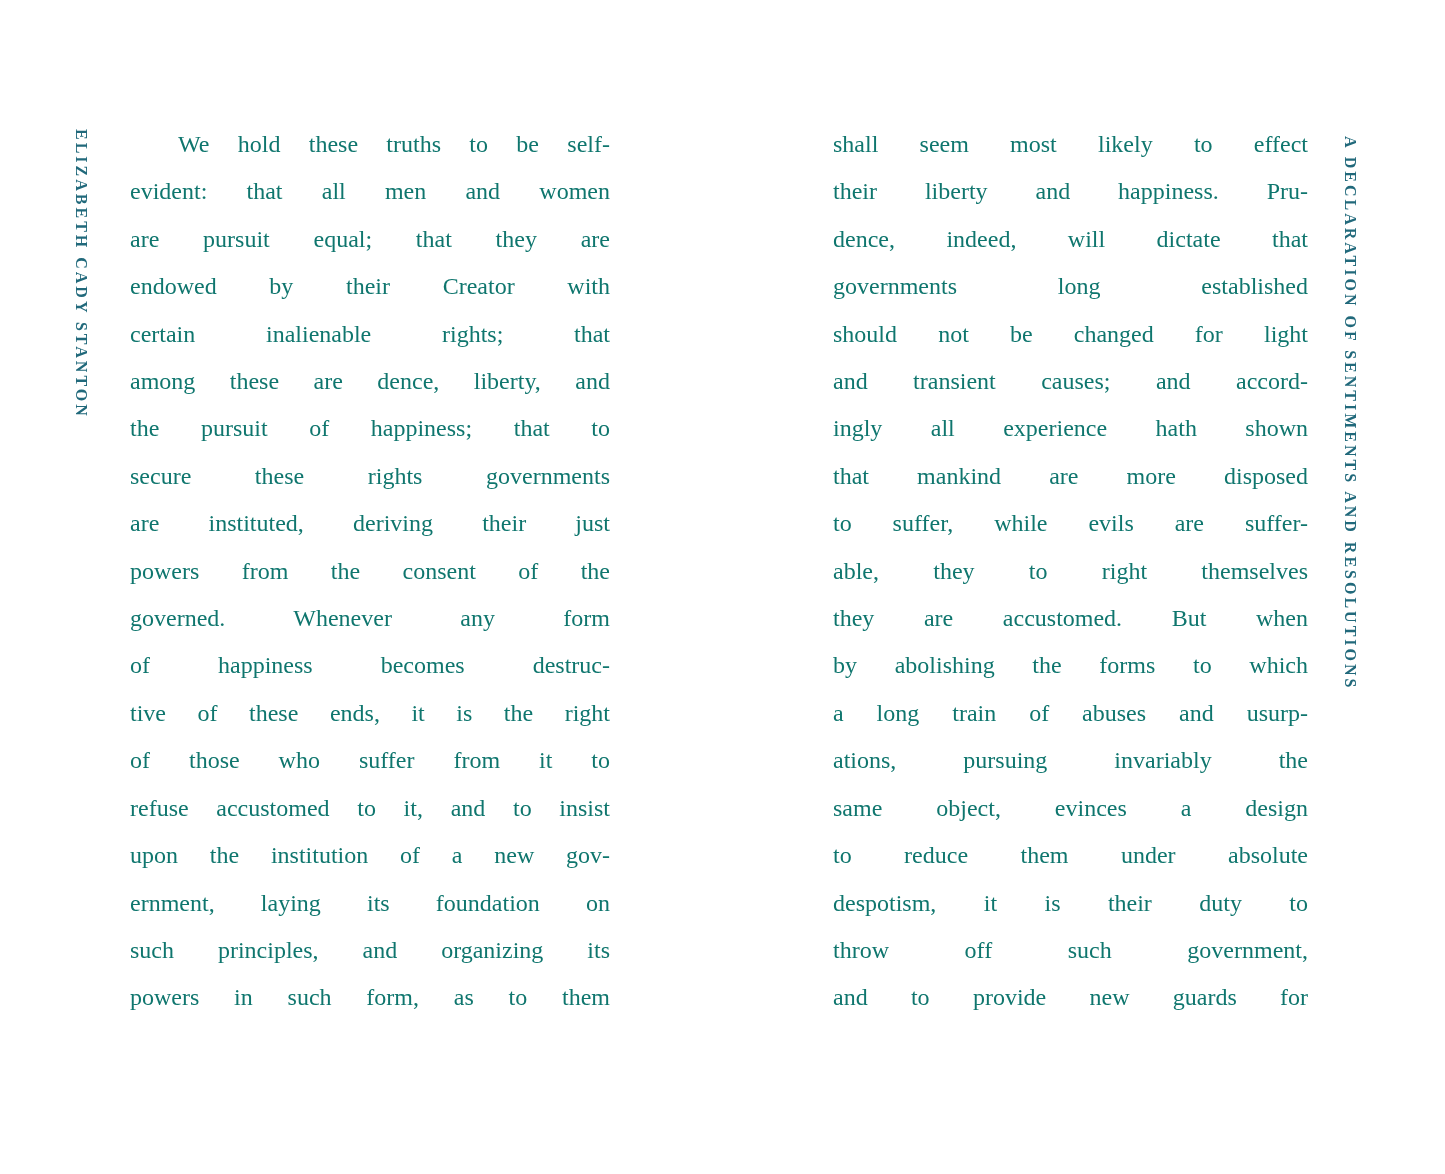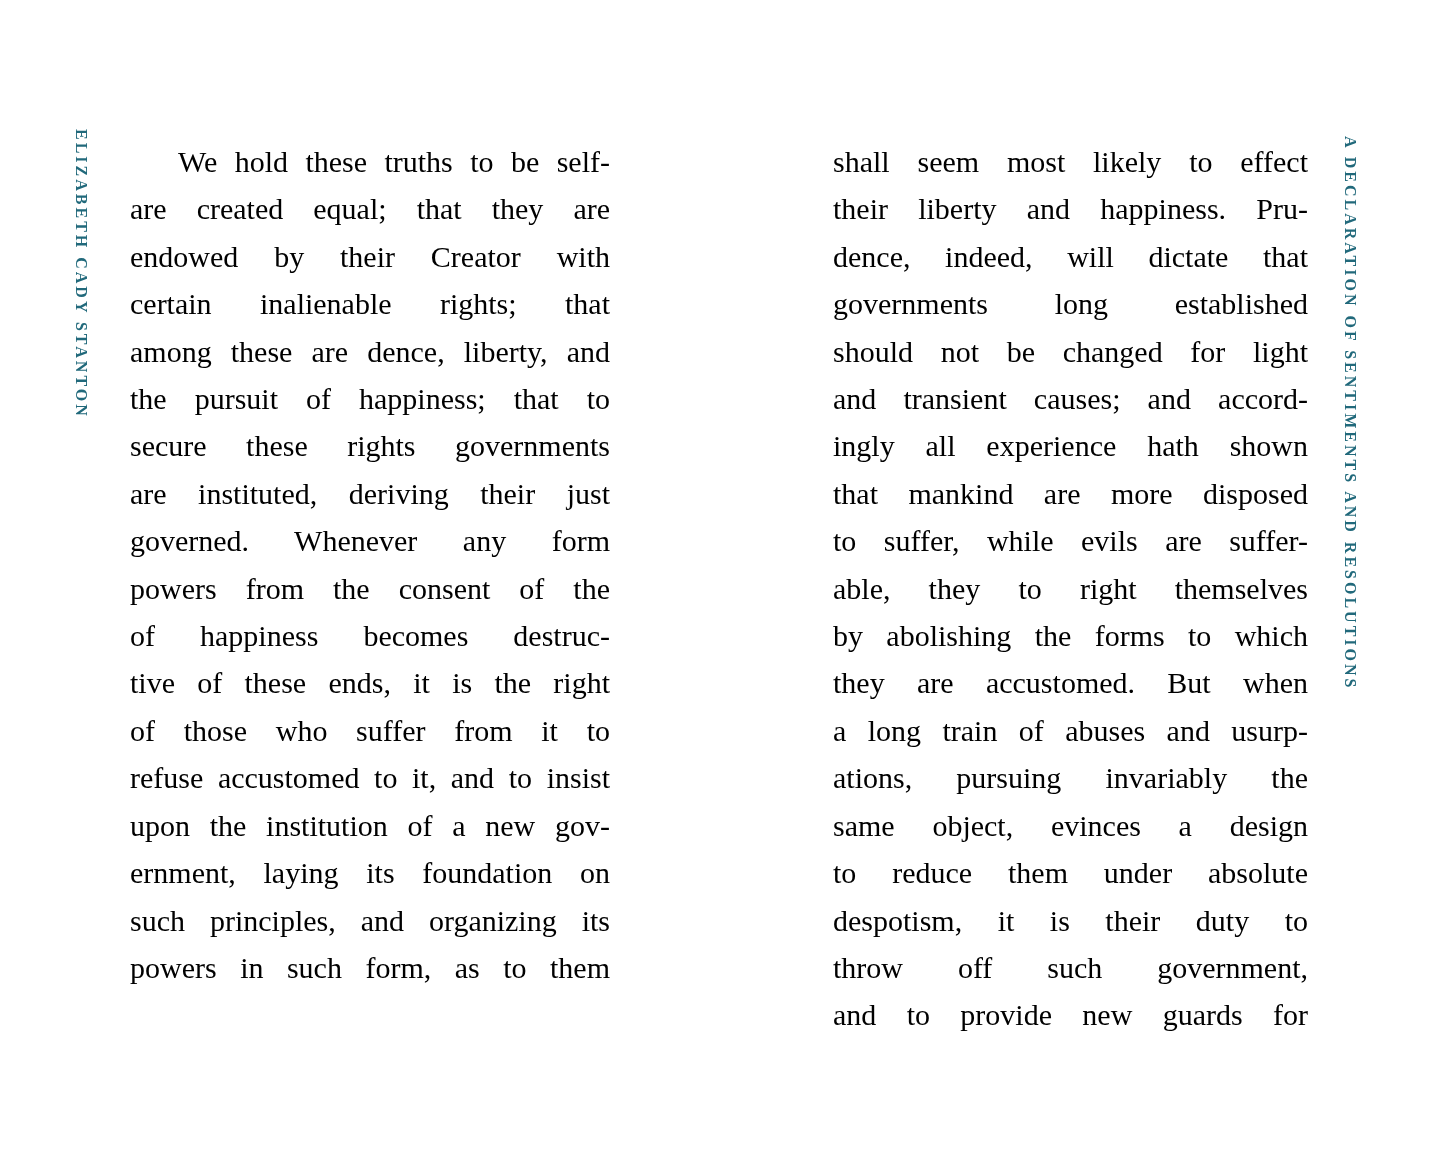--- a/index.html
+++ b/index.html
@@ -30,25 +30,25 @@
     color: #21697B;
     white-space: nowrap;
     user-select: none;
   }
   .margin-label.left  { left: 72px;  top: 129px; }
   .margin-label.right { left: 1341px; top: 136px; }
 
   
   .page-col {
     position: absolute;
-    top: 138px;
+    top: 121px;
     width: 480px;
-    color: #000000;
+    color: #0f766e;
     font-family: "Liberation Serif", serif;
-    font-size: 30px;
+    font-size: 24px;
     line-height: 47.4px;
   }
   .page-col.left-col  { left: 130px; }
   .page-col.right-col { left: 833px; width: 475px; }
 
   .bodyline {
     text-align: justify;
     text-align-last: justify;
     white-space: normal;
   }
@@ -57,29 +57,30 @@
 </style>
 </head>
 <body>
 
 <div class="spread">
 
   <div class="margin-label left">ELIZABETH CADY STANTON</div>
 
   <div class="page-col left-col">
       <div class="bodyline">We hold these truths to be self-</div>
-      <div class="bodyline">are created equal; that they are</div>
+      <div class="bodyline">evident: that all men and women</div>
+      <div class="bodyline">are pursuit equal; that they are</div>
       <div class="bodyline">endowed by their Creator with</div>
       <div class="bodyline">certain inalienable rights; that</div>
       <div class="bodyline">among these are dence, liberty, and</div>
       <div class="bodyline">the pursuit of happiness; that to</div>
       <div class="bodyline">secure these rights governments</div>
       <div class="bodyline">are instituted, deriving their just</div>
+      <div class="bodyline">powers from the consent of the</div>
       <div class="bodyline">governed. Whenever any form</div>
-      <div class="bodyline">powers from the consent of the</div>
       <div class="bodyline">of happiness becomes destruc-</div>
       <div class="bodyline">tive of these ends, it is the right</div>
       <div class="bodyline">of those who suffer from it to</div>
       <div class="bodyline">refuse accustomed to it, and to insist</div>
       <div class="bodyline">upon the institution of a new gov-</div>
       <div class="bodyline">ernment, laying its foundation on</div>
       <div class="bodyline">such principles, and organizing its</div>
       <div class="bodyline">powers in such form, as to them</div>
     </div>
 
@@ -87,22 +88,22 @@
       <div class="bodyline">shall seem most likely to effect</div>
       <div class="bodyline">their liberty and happiness. Pru-</div>
       <div class="bodyline">dence, indeed, will dictate that</div>
       <div class="bodyline">governments long established</div>
       <div class="bodyline">should not be changed for light</div>
       <div class="bodyline">and transient causes; and accord-</div>
       <div class="bodyline">ingly all experience hath shown</div>
       <div class="bodyline">that mankind are more disposed</div>
       <div class="bodyline">to suffer, while evils are suffer-</div>
       <div class="bodyline">able, they to right themselves</div>
+      <div class="bodyline">they are accustomed. But when</div>
       <div class="bodyline">by abolishing the forms to which</div>
-      <div class="bodyline">they are accustomed. But when</div>
       <div class="bodyline">a long train of abuses and usurp-</div>
       <div class="bodyline">ations, pursuing invariably the</div>
       <div class="bodyline">same object, evinces a design</div>
       <div class="bodyline">to reduce them under absolute</div>
       <div class="bodyline">despotism, it is their duty to</div>
       <div class="bodyline">throw off such government,</div>
       <div class="bodyline">and to provide new guards for</div>
     </div>
 
   <div class="margin-label right">A DECLARATION OF SENTIMENTS AND RESOLUTIONS</div>

